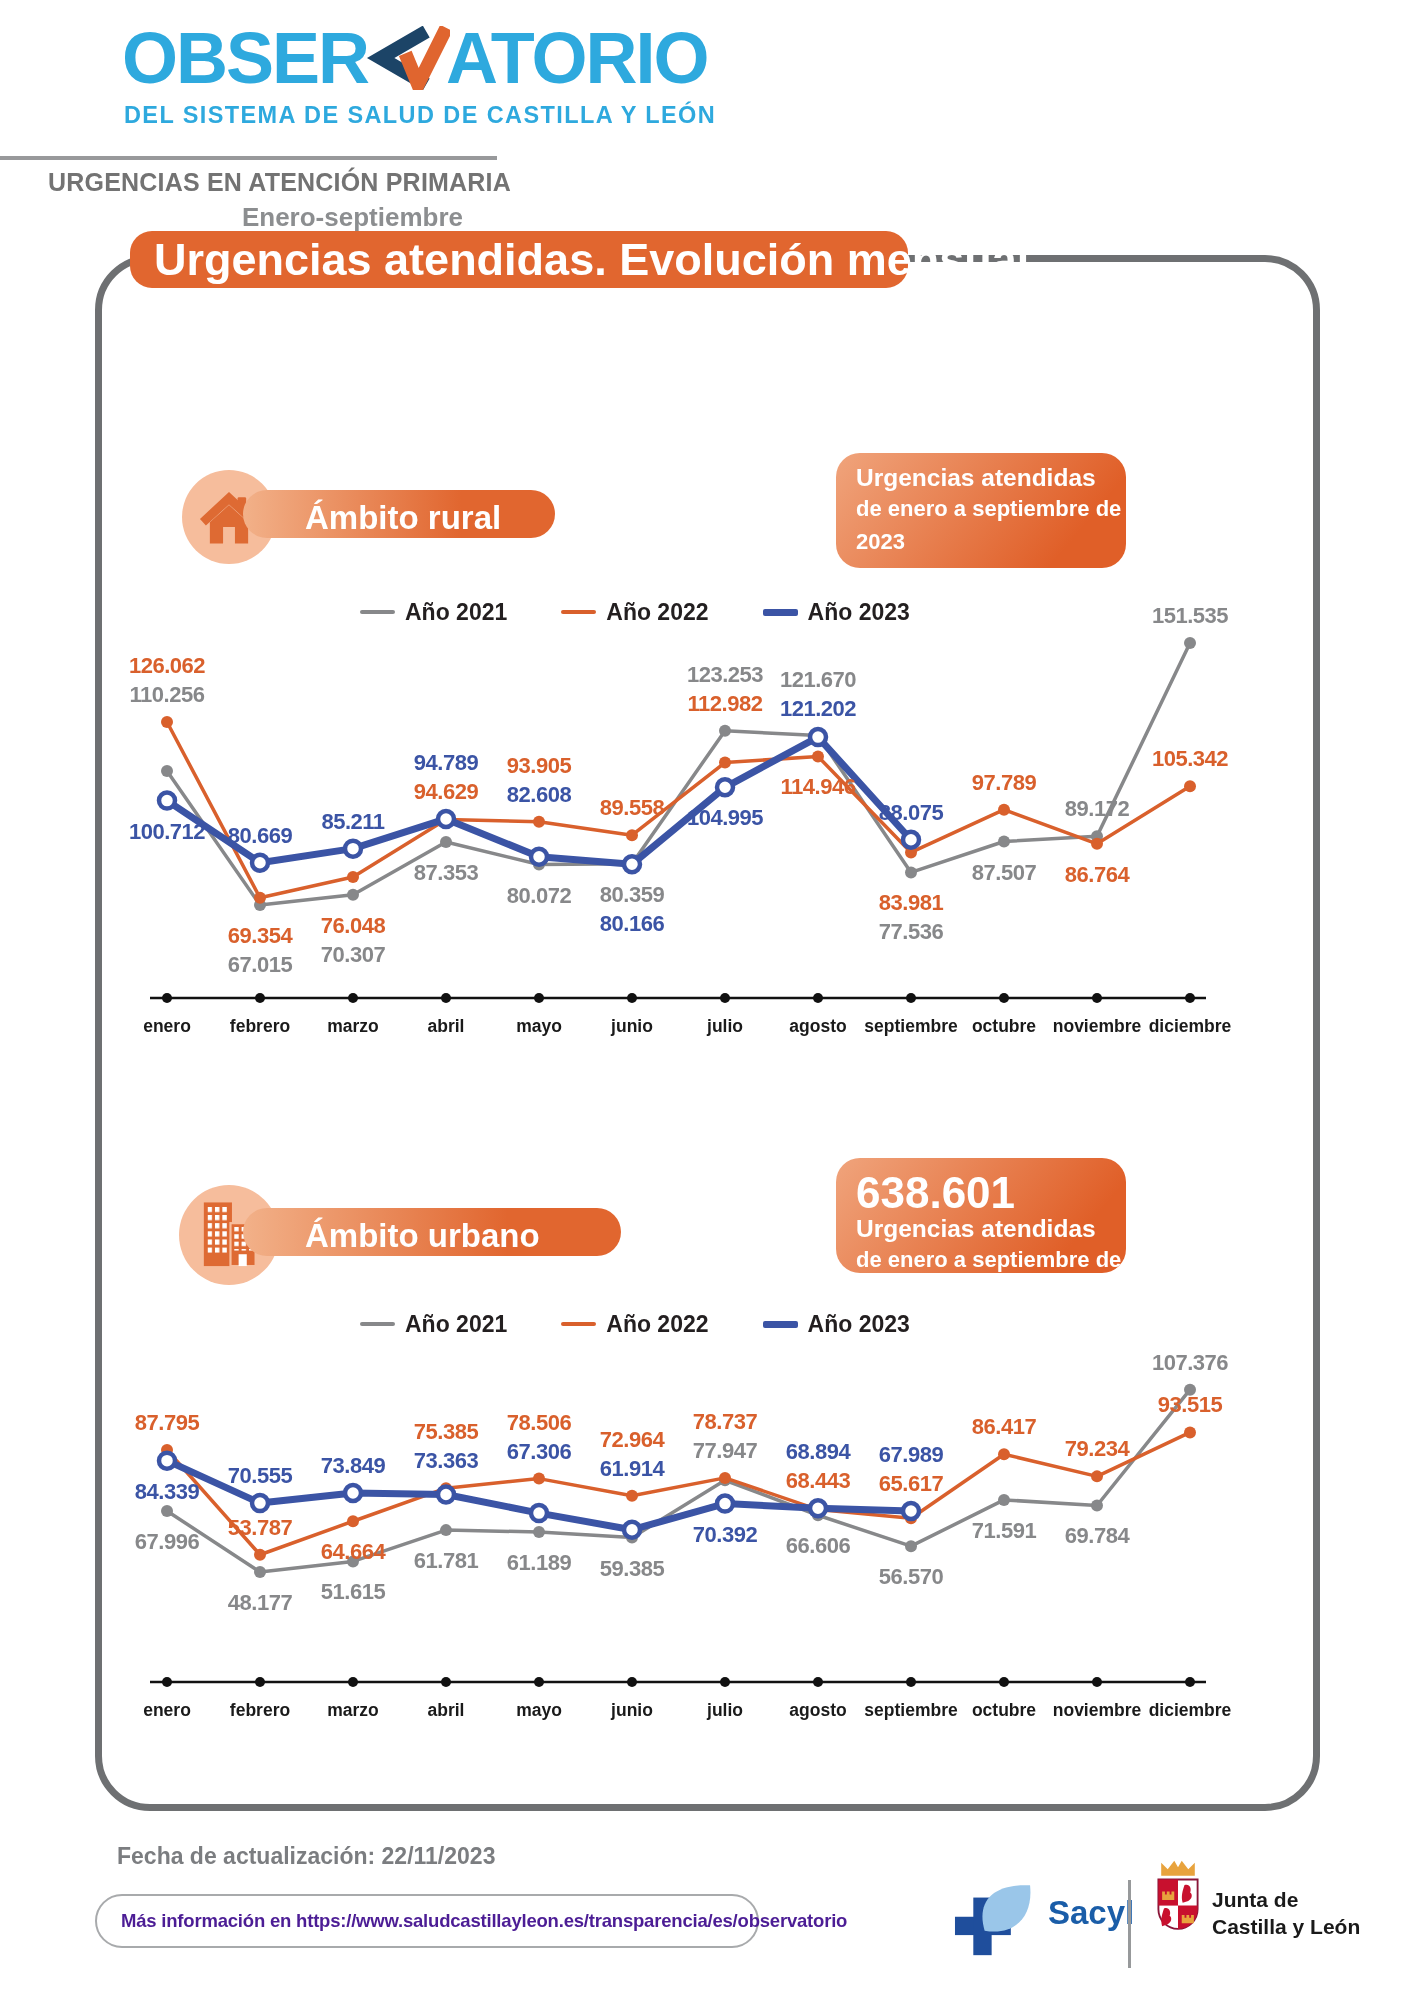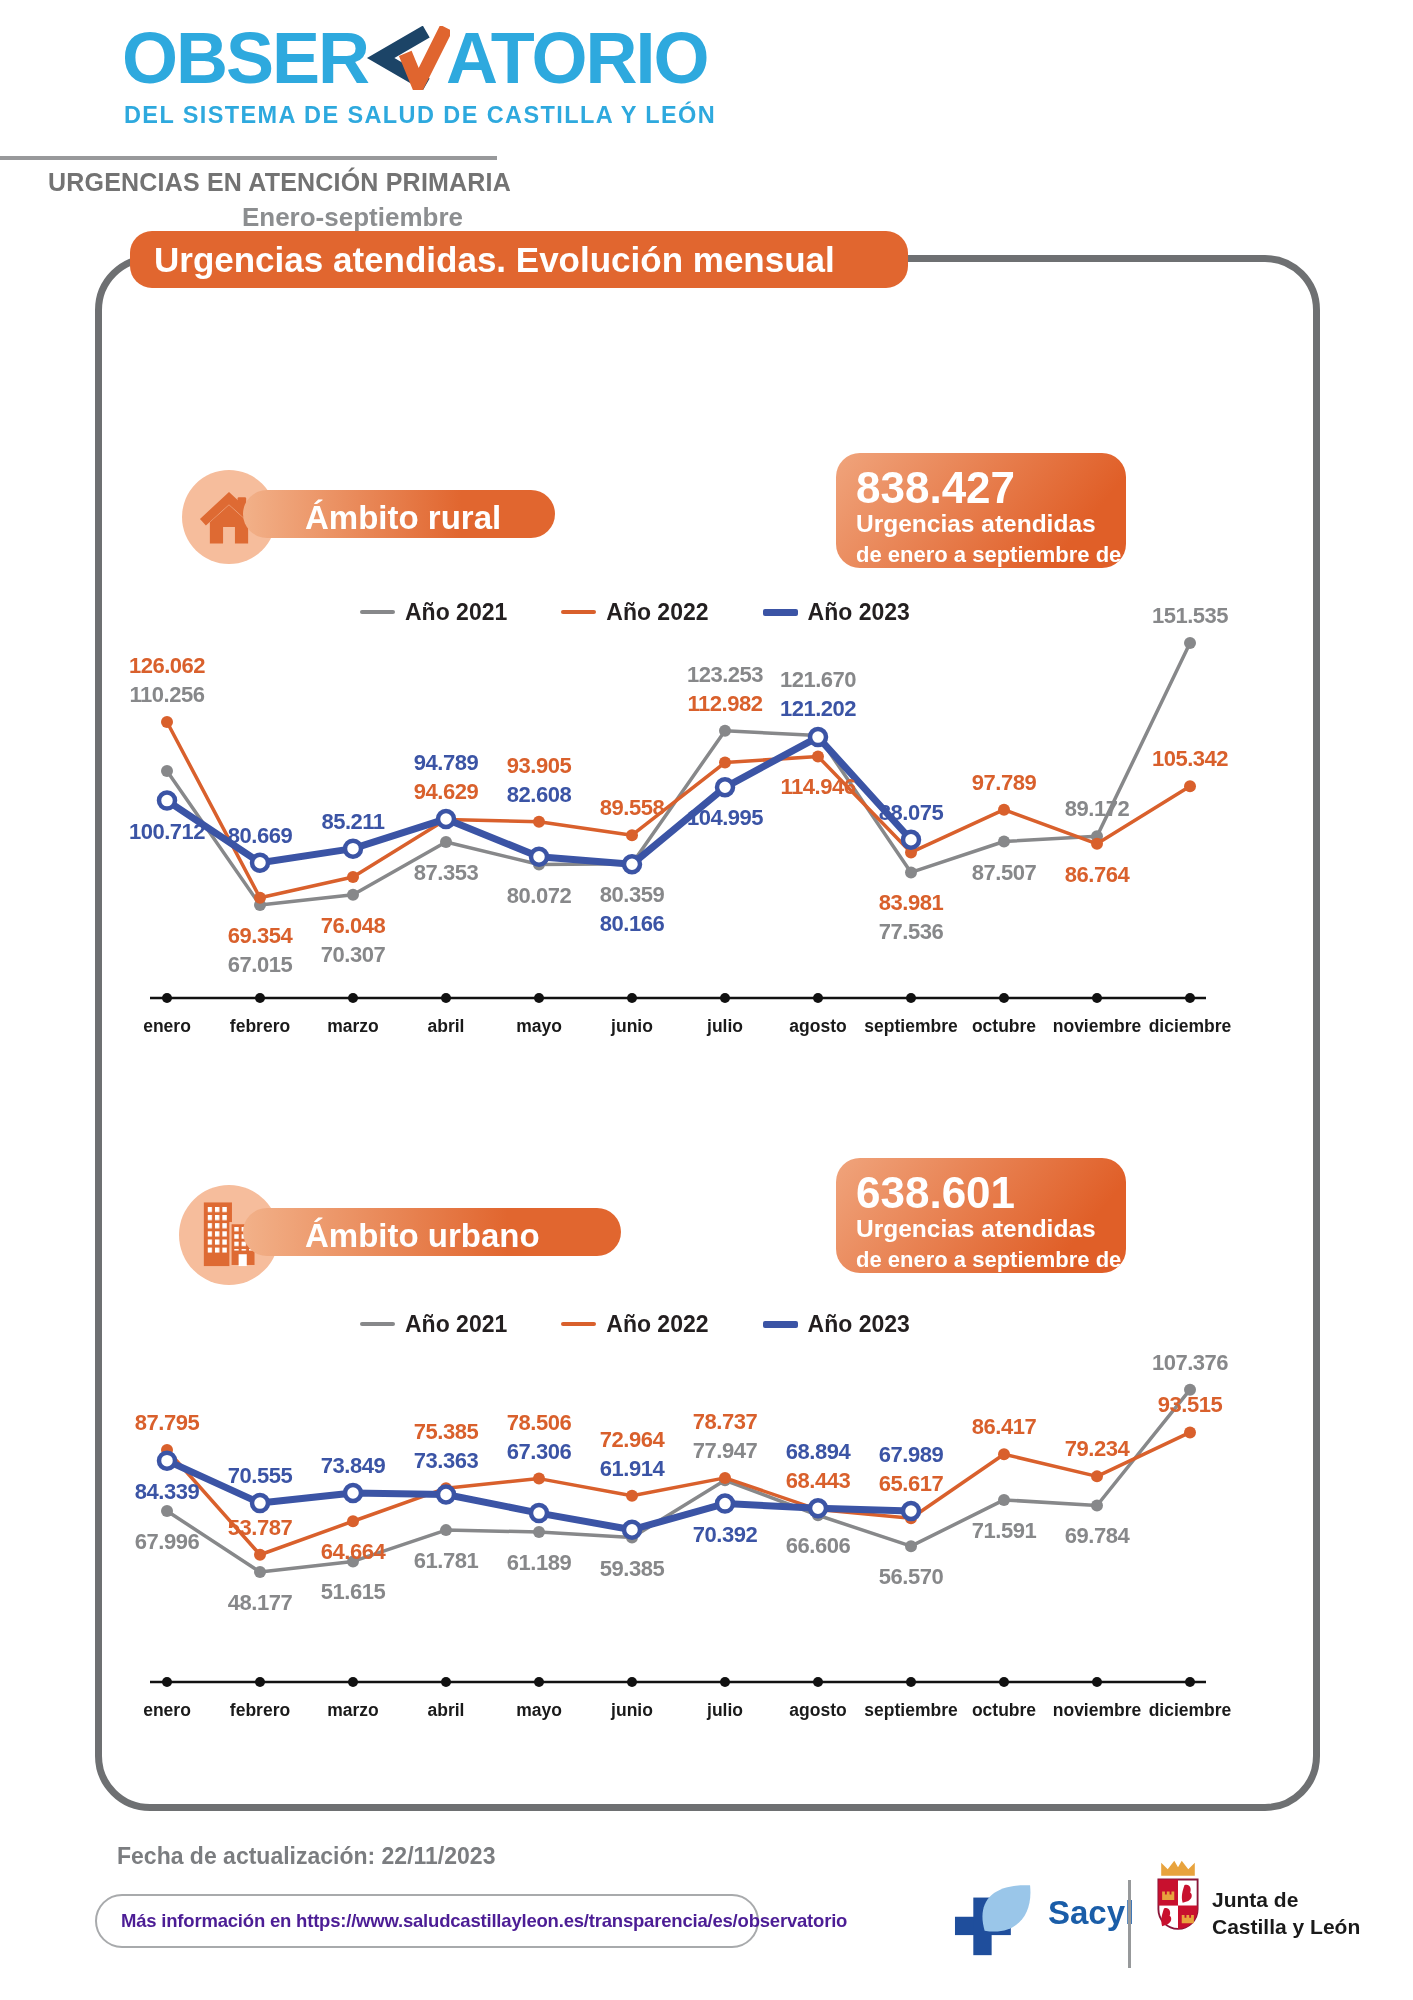--- a/index.html
+++ b/index.html
@@ -13,21 +13,21 @@
   .logo-mark{margin:0 -4px 0 -2px;}
   .logo-sub{left:124px;top:102px;font-size:23.5px;font-weight:700;letter-spacing:1.4px;color:#2EA9DE;}
   .header-rule{left:0;top:156px;width:497px;height:3.5px;background:#98999B;}
   .h-title{left:48px;top:168px;font-size:25px;font-weight:800;color:#737373;letter-spacing:.2px;}
   .h-sub{left:180px;top:202px;width:283px;text-align:right;font-size:26px;font-weight:700;color:#8C8E90;}
 
   
   .panel{left:95px;top:255px;width:1225px;height:1556px;border:7px solid #6E7072;
          border-radius:55px;box-sizing:border-box;background:#fff;}
   .banner{left:130px;top:231px;width:778px;height:57px;background:#E1662F;border-radius:22px;
-          color:#fff;font-size:35px;line-height:57px;padding-left:24px;box-sizing:border-box;white-space:nowrap;}
+          color:#fff;font-size:45px;line-height:57px;padding-left:24px;box-sizing:border-box;white-space:nowrap;}
   .banner .b1{font-weight:800;}
   .banner .b2{font-weight:700;}
 
   
   .icon-circle{border-radius:50%;background:#F6BD9C;display:flex;align-items:center;justify-content:center;}
   .ic-rural{left:182px;top:470px;width:94px;height:94px;}
   .ic-urban{left:179px;top:1185px;width:100px;height:100px;}
   .pill{height:48px;border-radius:28px;background:linear-gradient(90deg,#F2B189,#E1662F 70%);
         color:#fff;font-size:33px;font-weight:700;line-height:56px;padding-left:62px;box-sizing:border-box;}
   .pill-rural{left:243px;top:490px;width:312px;}
@@ -94,21 +94,20 @@
     <svg width="66" height="66" viewBox="0 0 100 100">
       <g fill="#DE6A33">
         <rect x="63" y="20" width="13" height="22" rx="2"></rect>
         <path d="M50 12 L6 53 L15 63 L50 31 L85 63 L94 53 Z"></path>
         <path d="M21 58 L50 32 L79 58 V90 H59 V65 H41 V90 H21 Z"></path>
       </g>
     </svg>
   </div>
   <div class="abs pill pill-rural">Ámbito rural</div>
   <div class="abs badge badge-rural">
-    <div class="badge-num">838.427</div>
     <div class="badge-l1">Urgencias atendidas</div>
     <div class="badge-l2">de enero a septiembre de 2023</div>
   </div>
 
   <div class="abs legend leg-rural">
     <div class="legend-item">
       <span class="sw" style="background: rgb(135, 136, 138); height: 4px;"></span>
       <span>Año 2021</span>
     </div>
     <div class="legend-item">

